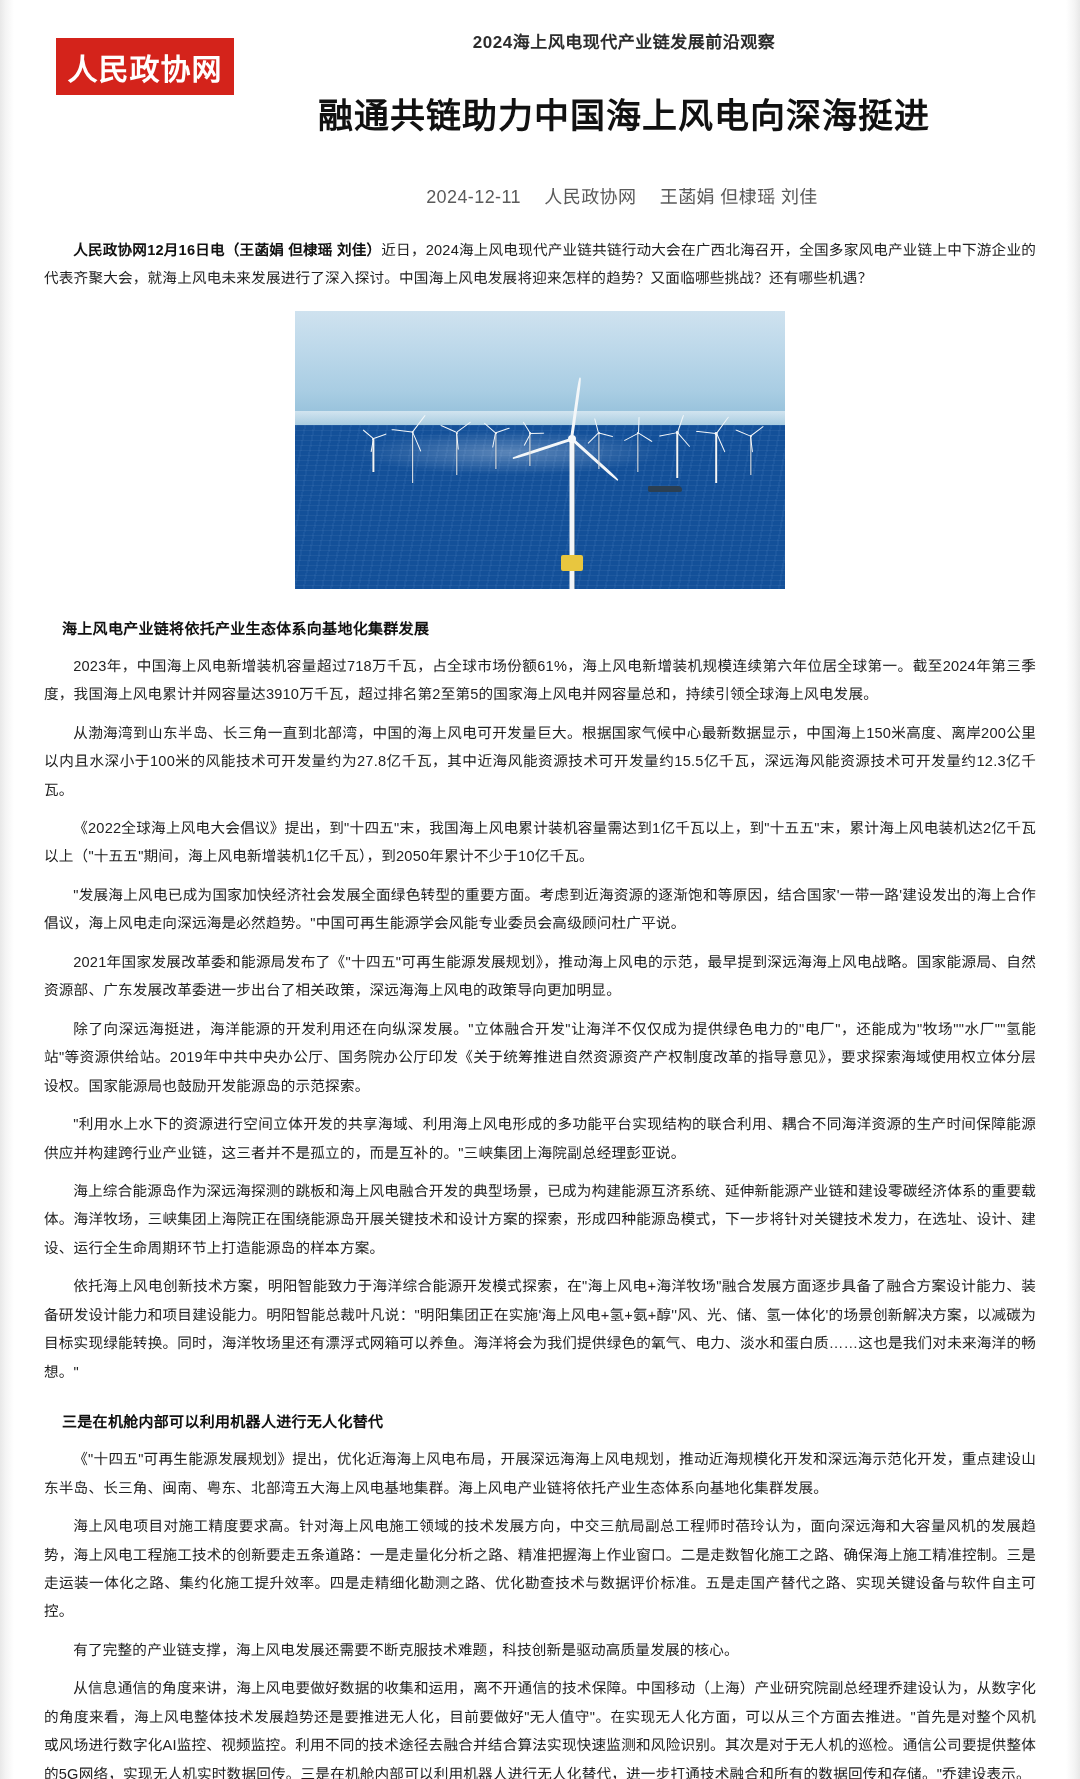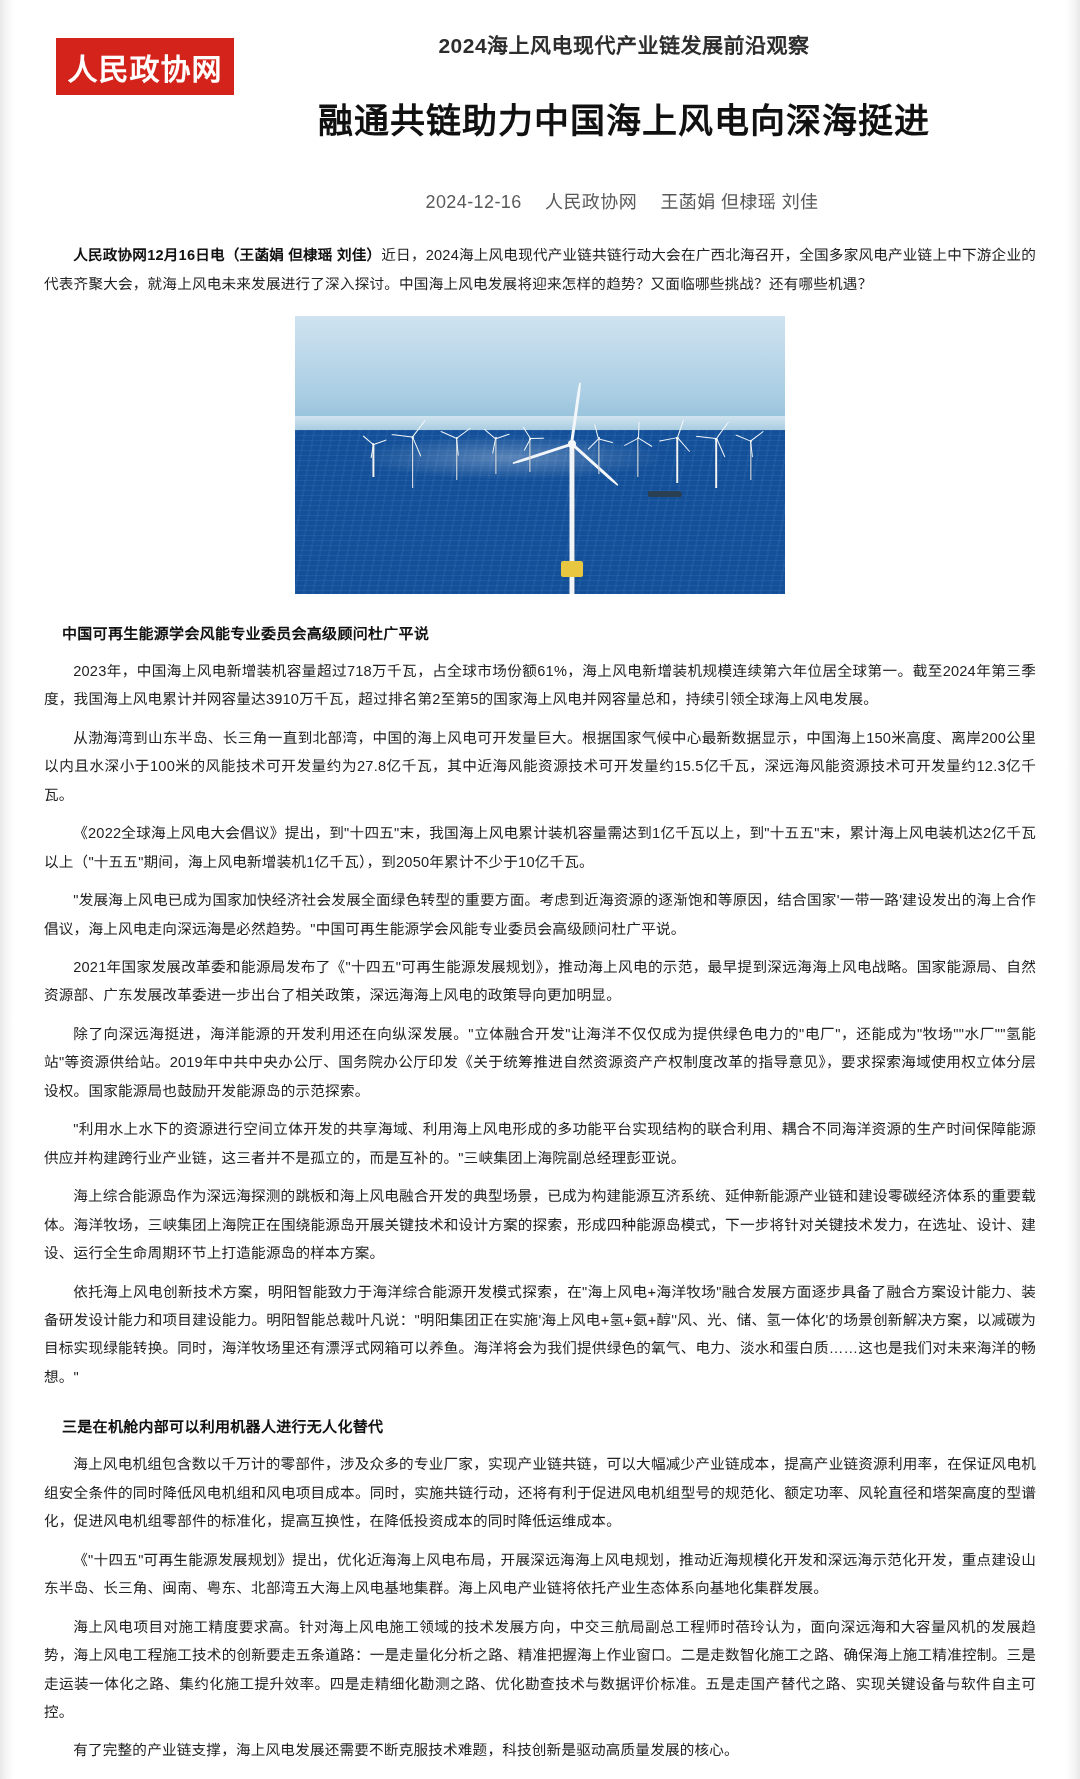--- a/index.html
+++ b/index.html
@@ -63,21 +63,21 @@
     font-weight: 700;
     letter-spacing: 1px;
     margin-top: 12px;
   }
   .title-block {
     flex: 1 1 auto;
     text-align: center;
     padding: 0 10px 0 0;
   }
   .kicker {
-    font-size: 21px;
+    font-size: 17px;
     font-weight: 700;
     color: #2d2d2d;
     letter-spacing: 0.5px;
     margin: 6px 0 0 0;
     line-height: 1.3;
   }
   .headline {
     font-size: 35px;
     font-weight: 700;
     color: #111111;
@@ -236,21 +236,21 @@
 <body>
 
 <div class="page">
 
   <header class="masthead">
     <div class="logo">人民政协网</div>
     <div class="title-block">
       <div class="kicker">2024海上风电现代产业链发展前沿观察</div>
       <h1 class="headline">融通共链助力中国海上风电向深海挺进</h1>
       <div class="byline">
-        <span>2024-12-16</span>
+        <span>2024-12-11</span>
         <span>人民政协网</span>
         <span>王菡娟 但棣瑶 刘佳</span>
       </div>
     </div>
   </header>
 
   <main class="article">
 
     <p class="lead">
       <span class="source">人民政协网12月16日电（王菡娟 但棣瑶 刘佳）</span><span>近日，2024海上风电现代产业链共链行动大会在广西北海召开，全国多家风电产业链上中下游企业的代表齐聚大会，就海上风电未来发展进行了深入探讨。中国海上风电发展将迎来怎样的趋势？又面临哪些挑战？还有哪些机遇？</span>
@@ -341,32 +341,31 @@
               <div class="blade" style="width: 1px; height: 13.64px; top: -13.64px; margin-left: -0.5px; transform: rotate(310deg); transform-origin: 50% 100%;"></div>
               <div class="blade" style="width: 1px; height: 13.64px; top: -13.64px; margin-left: -0.5px; transform: rotate(430deg); transform-origin: 50% 100%;"></div>
             </div>
             <div class="platform" style="left: 54.2%; top: 88%; width: 22px; height: 16px;"></div>
             <div style="position: absolute; left: 72%; top: 63%; width: 34px; height: 6px; background: rgb(43, 63, 82); border-radius: 2px 6px 3px 3px;"></div>
           </div>
       </div>
     </div>
 
     <div id="sections">
-        <h2 class="section-title">中国可再生能源学会风能专业委员会高级顾问杜广平说</h2>
+        <h2 class="section-title">海上风电产业链将依托产业生态体系向基地化集群发展</h2>
         <p class="body">2023年，中国海上风电新增装机容量超过718万千瓦，占全球市场份额61%，海上风电新增装机规模连续第六年位居全球第一。截至2024年第三季度，我国海上风电累计并网容量达3910万千瓦，超过排名第2至第5的国家海上风电并网容量总和，持续引领全球海上风电发展。</p>
         <p class="body">从渤海湾到山东半岛、长三角一直到北部湾，中国的海上风电可开发量巨大。根据国家气候中心最新数据显示，中国海上150米高度、离岸200公里以内且水深小于100米的风能技术可开发量约为27.8亿千瓦，其中近海风能资源技术可开发量约15.5亿千瓦，深远海风能资源技术可开发量约12.3亿千瓦。</p>
         <p class="body">《2022全球海上风电大会倡议》提出，到"十四五"末，我国海上风电累计装机容量需达到1亿千瓦以上，到"十五五"末，累计海上风电装机达2亿千瓦以上（"十五五"期间，海上风电新增装机1亿千瓦），到2050年累计不少于10亿千瓦。</p>
         <p class="body">"发展海上风电已成为国家加快经济社会发展全面绿色转型的重要方面。考虑到近海资源的逐渐饱和等原因，结合国家'一带一路'建设发出的海上合作倡议，海上风电走向深远海是必然趋势。"中国可再生能源学会风能专业委员会高级顾问杜广平说。</p>
         <p class="body">2021年国家发展改革委和能源局发布了《"十四五"可再生能源发展规划》，推动海上风电的示范，最早提到深远海海上风电战略。国家能源局、自然资源部、广东发展改革委进一步出台了相关政策，深远海海上风电的政策导向更加明显。</p>
         <p class="body">除了向深远海挺进，海洋能源的开发利用还在向纵深发展。"立体融合开发"让海洋不仅仅成为提供绿色电力的"电厂"，还能成为"牧场""水厂""氢能站"等资源供给站。2019年中共中央办公厅、国务院办公厅印发《关于统筹推进自然资源资产产权制度改革的指导意见》，要求探索海域使用权立体分层设权。国家能源局也鼓励开发能源岛的示范探索。</p>
         <p class="body">"利用水上水下的资源进行空间立体开发的共享海域、利用海上风电形成的多功能平台实现结构的联合利用、耦合不同海洋资源的生产时间保障能源供应并构建跨行业产业链，这三者并不是孤立的，而是互补的。"三峡集团上海院副总经理彭亚说。</p>
         <p class="body">海上综合能源岛作为深远海探测的跳板和海上风电融合开发的典型场景，已成为构建能源互济系统、延伸新能源产业链和建设零碳经济体系的重要载体。海洋牧场，三峡集团上海院正在围绕能源岛开展关键技术和设计方案的探索，形成四种能源岛模式，下一步将针对关键技术发力，在选址、设计、建设、运行全生命周期环节上打造能源岛的样本方案。</p>
         <p class="body">依托海上风电创新技术方案，明阳智能致力于海洋综合能源开发模式探索，在"海上风电+海洋牧场"融合发展方面逐步具备了融合方案设计能力、装备研发设计能力和项目建设能力。明阳智能总裁叶凡说："明阳集团正在实施'海上风电+氢+氨+醇''风、光、储、氢一体化'的场景创新解决方案，以减碳为目标实现绿能转换。同时，海洋牧场里还有漂浮式网箱可以养鱼。海洋将会为我们提供绿色的氧气、电力、淡水和蛋白质……这也是我们对未来海洋的畅想。"</p>
         <h2 class="section-title">三是在机舱内部可以利用机器人进行无人化替代</h2>
-        <p class="body">海上风电机组包含数以千万计的零部件，涉及众多的专业厂家，实现产业链共链，可以大幅减少产业链成本，提高产业链资源利用率，在保证风电机组安全条件的同时降低风电机组和风电项目成本。同时，实施共链行动，还将有利于促进风电机组型号的规范化、额定功率、风轮直径和塔架高度的型谱化，促进风电机组零部件的标准化，提高互换性，在降低投资成本的同时降低运维成本。</p>
         <p class="body">《"十四五"可再生能源发展规划》提出，优化近海海上风电布局，开展深远海海上风电规划，推动近海规模化开发和深远海示范化开发，重点建设山东半岛、长三角、闽南、粤东、北部湾五大海上风电基地集群。海上风电产业链将依托产业生态体系向基地化集群发展。</p>
         <p class="body">海上风电项目对施工精度要求高。针对海上风电施工领域的技术发展方向，中交三航局副总工程师时蓓玲认为，面向深远海和大容量风机的发展趋势，海上风电工程施工技术的创新要走五条道路：一是走量化分析之路、精准把握海上作业窗口。二是走数智化施工之路、确保海上施工精准控制。三是走运装一体化之路、集约化施工提升效率。四是走精细化勘测之路、优化勘查技术与数据评价标准。五是走国产替代之路、实现关键设备与软件自主可控。</p>
         <p class="body">有了完整的产业链支撑，海上风电发展还需要不断克服技术难题，科技创新是驱动高质量发展的核心。</p>
         <p class="body">从信息通信的角度来讲，海上风电要做好数据的收集和运用，离不开通信的技术保障。中国移动（上海）产业研究院副总经理乔建设认为，从数字化的角度来看，海上风电整体技术发展趋势还是要推进无人化，目前要做好"无人值守"。在实现无人化方面，可以从三个方面去推进。"首先是对整个风机或风场进行数字化AI监控、视频监控。利用不同的技术途径去融合并结合算法实现快速监测和风险识别。其次是对于无人机的巡检。通信公司要提供整体的5G网络，实现无人机实时数据回传。三是在机舱内部可以利用机器人进行无人化替代，进一步打通技术融合和所有的数据回传和存储。"乔建设表示。</p>
       </div>
 
   </main>
 </div>
 
 </body></html>

